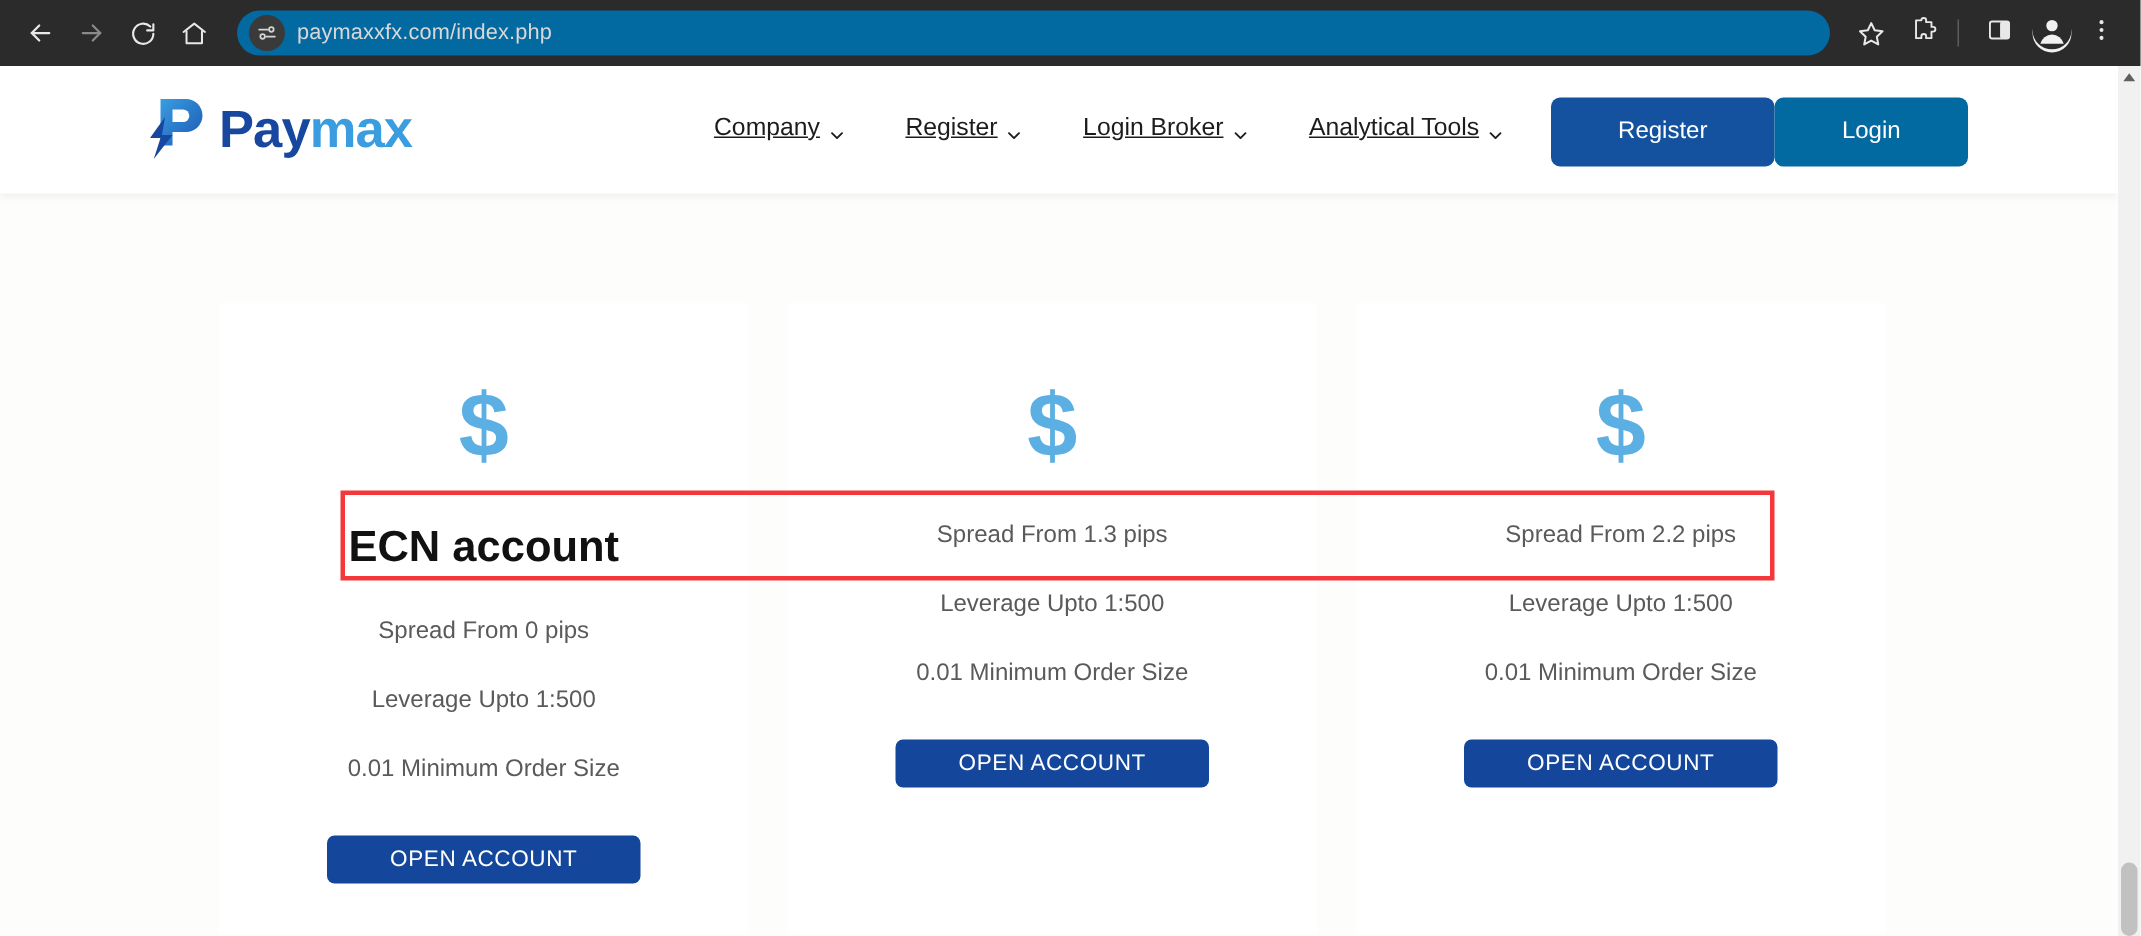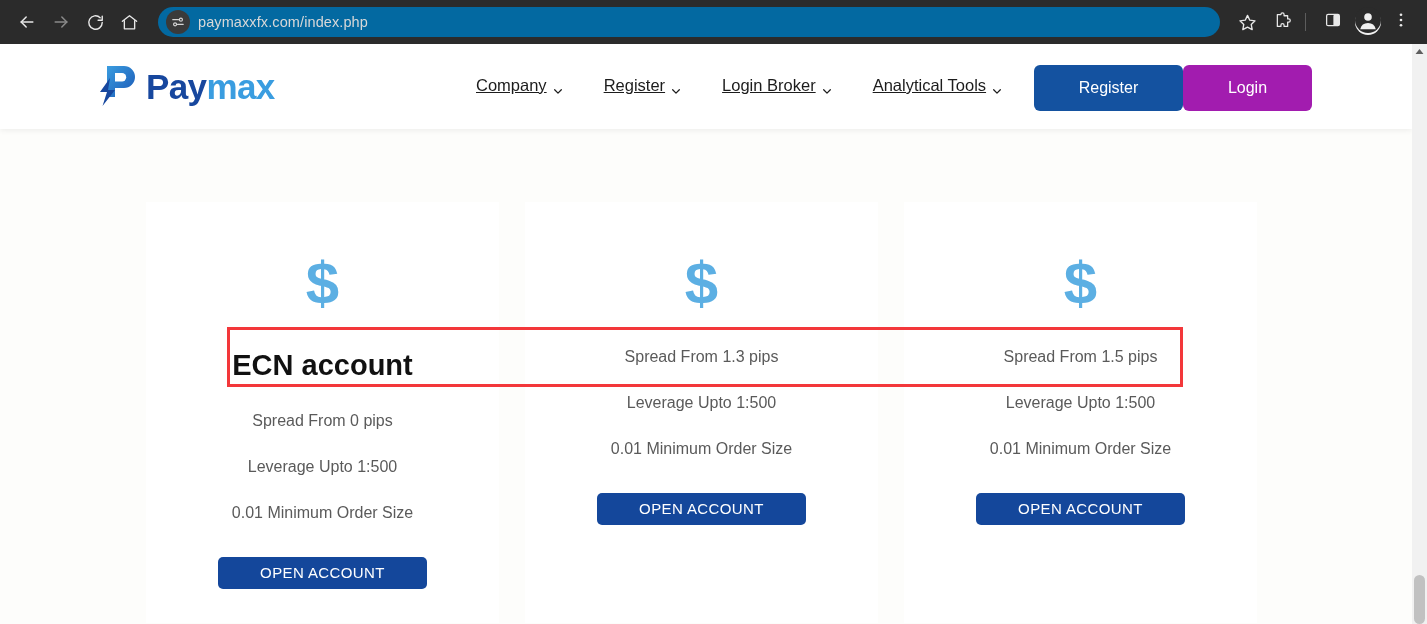--- a/index.html
+++ b/index.html
@@ -170,21 +170,21 @@
     font-size: 16px;
     font-family: "Liberation Sans", sans-serif;
     cursor: pointer;
     padding: 0 28px;
     display: flex;
     align-items: center;
     justify-content: center;
     white-space: nowrap;
   }
   #register-button { background: #1452a0; min-width: 149px; }
-  #login-button { background: #a21caf; min-width: 129px; }
+  #login-button { background: #0369a1; min-width: 129px; }
 
   
   #pricing-section {
     position: absolute;
     top: 158px;
     left: 146px;
     width: 1111px;
     display: flex;
   }
   .plan-card {
@@ -453,21 +453,21 @@
     <div class="plan-card gap-left">
       <div class="plan-icon">$</div>
       <div class="plan-feature first">Spread From 1.3 pips</div>
       <div class="plan-feature">Leverage Upto 1:500</div>
       <div class="plan-feature">0.01 Minimum Order Size</div>
       <button class="plan-cta">OPEN ACCOUNT</button>
     </div>
 
     <div class="plan-card gap-left">
       <div class="plan-icon">$</div>
-      <div class="plan-feature first">Spread From 1.5 pips</div>
+      <div class="plan-feature first">Spread From 2.2 pips</div>
       <div class="plan-feature">Leverage Upto 1:500</div>
       <div class="plan-feature">0.01 Minimum Order Size</div>
       <button class="plan-cta">OPEN ACCOUNT</button>
     </div>
   </div>
 
   <div id="annotation-box"></div>
 </div>
 
 <div id="scrollbar">

